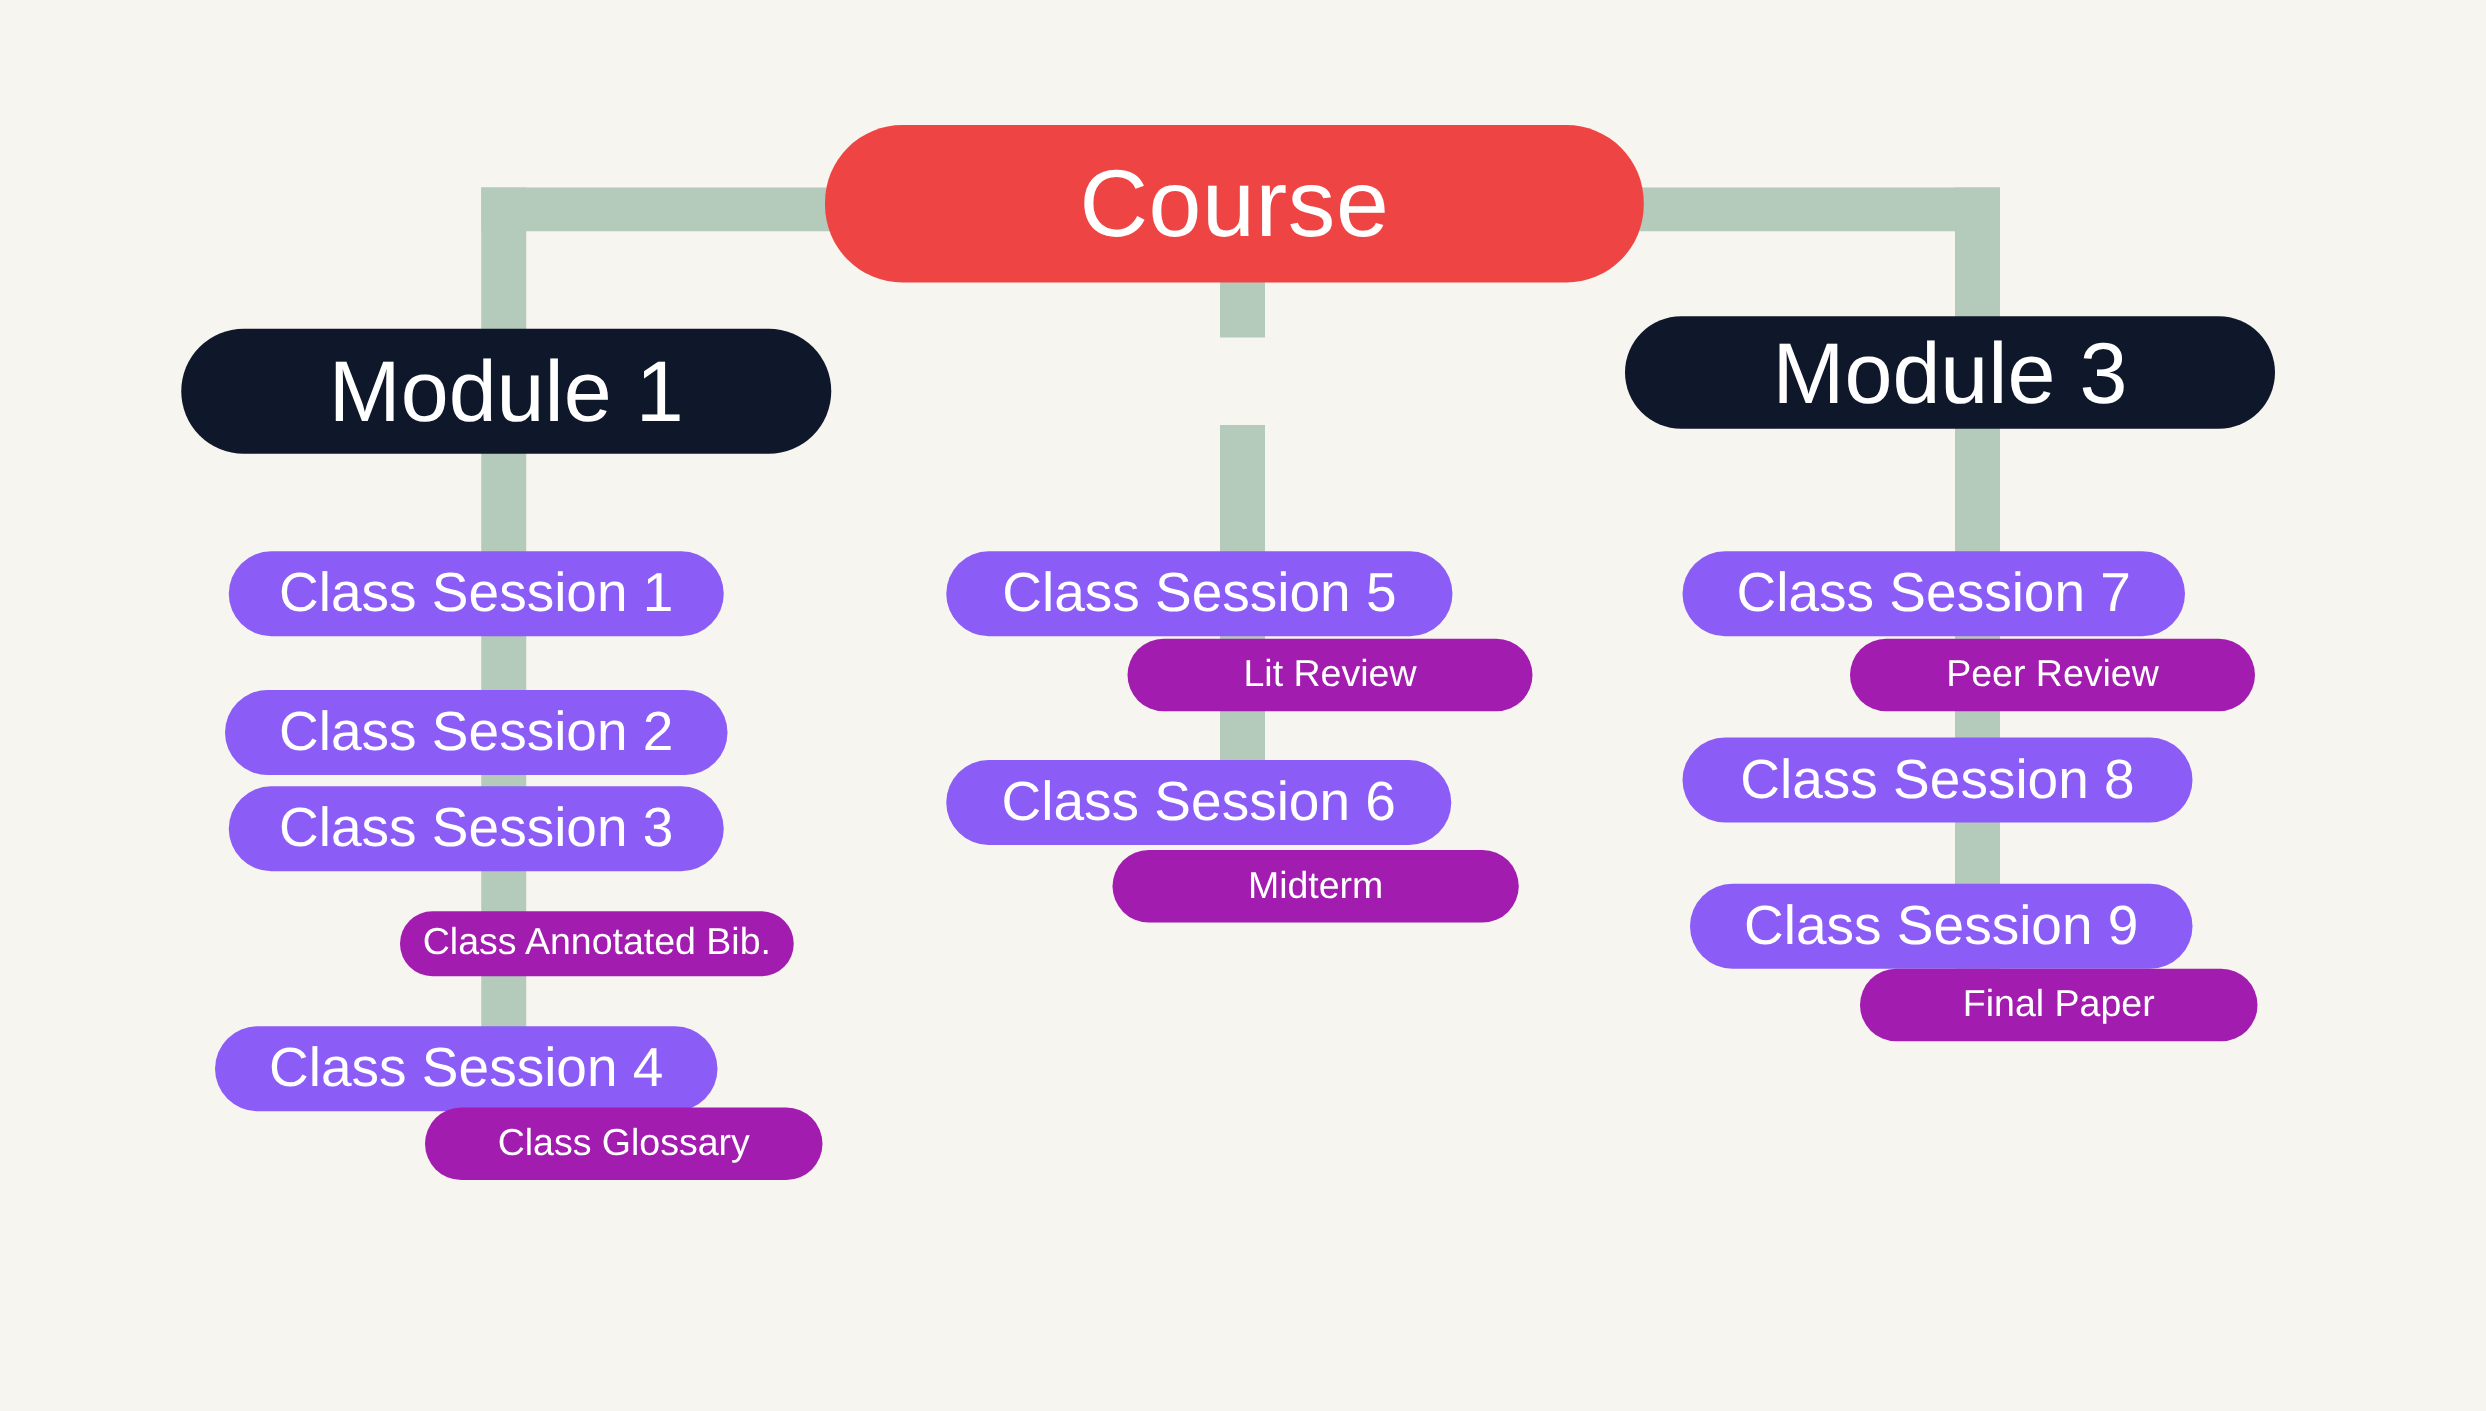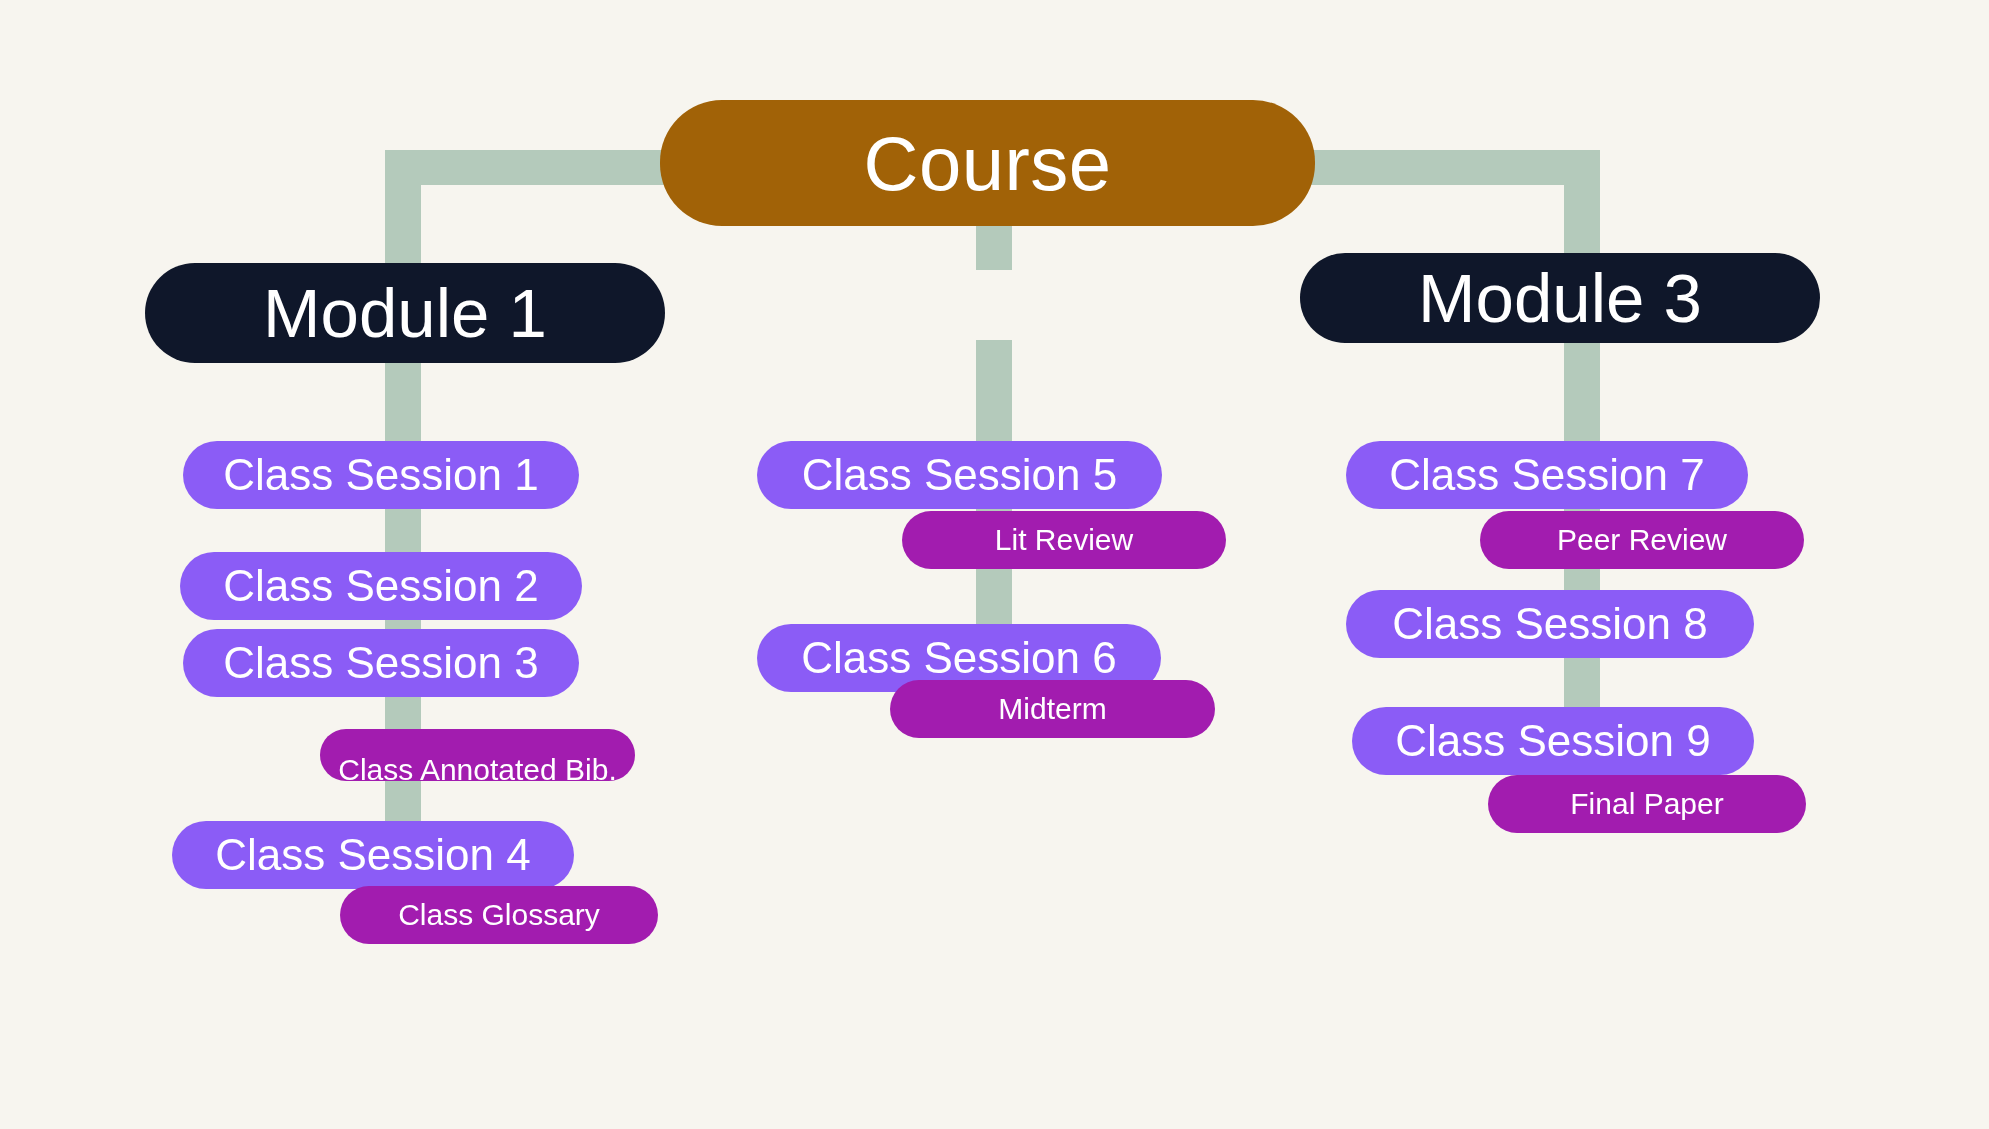--- a/index.html
+++ b/index.html
@@ -19,21 +19,21 @@
   .node{
     position:absolute;
     display:flex;align-items:center;justify-content:center;
     color:#FFFFFF;
     box-sizing:border-box;
     white-space:nowrap;
     font-weight:400;
   }
 
   .course{
-    background:#a16207;
+    background:#ef4444;
     border-radius:62px;
     font-size:76px;
     letter-spacing:.5px;
     text-align:center;
   }
   .module{
     background:#0f172a;
     border-radius:50px;
     font-size:69px;
   }
@@ -45,21 +45,21 @@
   .deliv{
     background:#a21caf;
     border-radius:30px;
     font-size:30px;
   }
   
   .deliv.wrap{
     white-space:normal;
     line-height:1.15;
     align-items:flex-start;
-    padding-top:24px;
+    padding-top:8px;
     overflow:visible;
   }
   .deliv.wrap .txt{display:block;text-align:center;width:100%;}
 </style>
 </head>
 <body>
 
 <div id="stage">
 
   <div class="conn" style="left:385px;top:150px;width:310px;height:35px;"></div>
@@ -102,21 +102,21 @@
   </div>
 
 
   <div class="node session" style="left:757px;top:441px;width:405px;height:68px;">
     <span>Class Session 5</span>
   </div>
   <div class="node deliv" style="left:902px;top:511px;width:324px;height:58px;">
     <span>Lit Review</span>
   </div>
 
-  <div class="node session" style="left:757px;top:608px;width:404px;height:68px;margin-top:16px;">
+  <div class="node session" style="left:757px;top:608px;width:404px;height:68px;">
     <span>Class Session 6</span>
   </div>
   <div class="node deliv" style="left:890px;top:680px;width:325px;height:58px;">
     <span>Midterm</span>
   </div>
 
   <div class="node module" style="left:1300px;top:253px;width:520px;height:90px;">
     <span>Module 3</span>
   </div>
 

